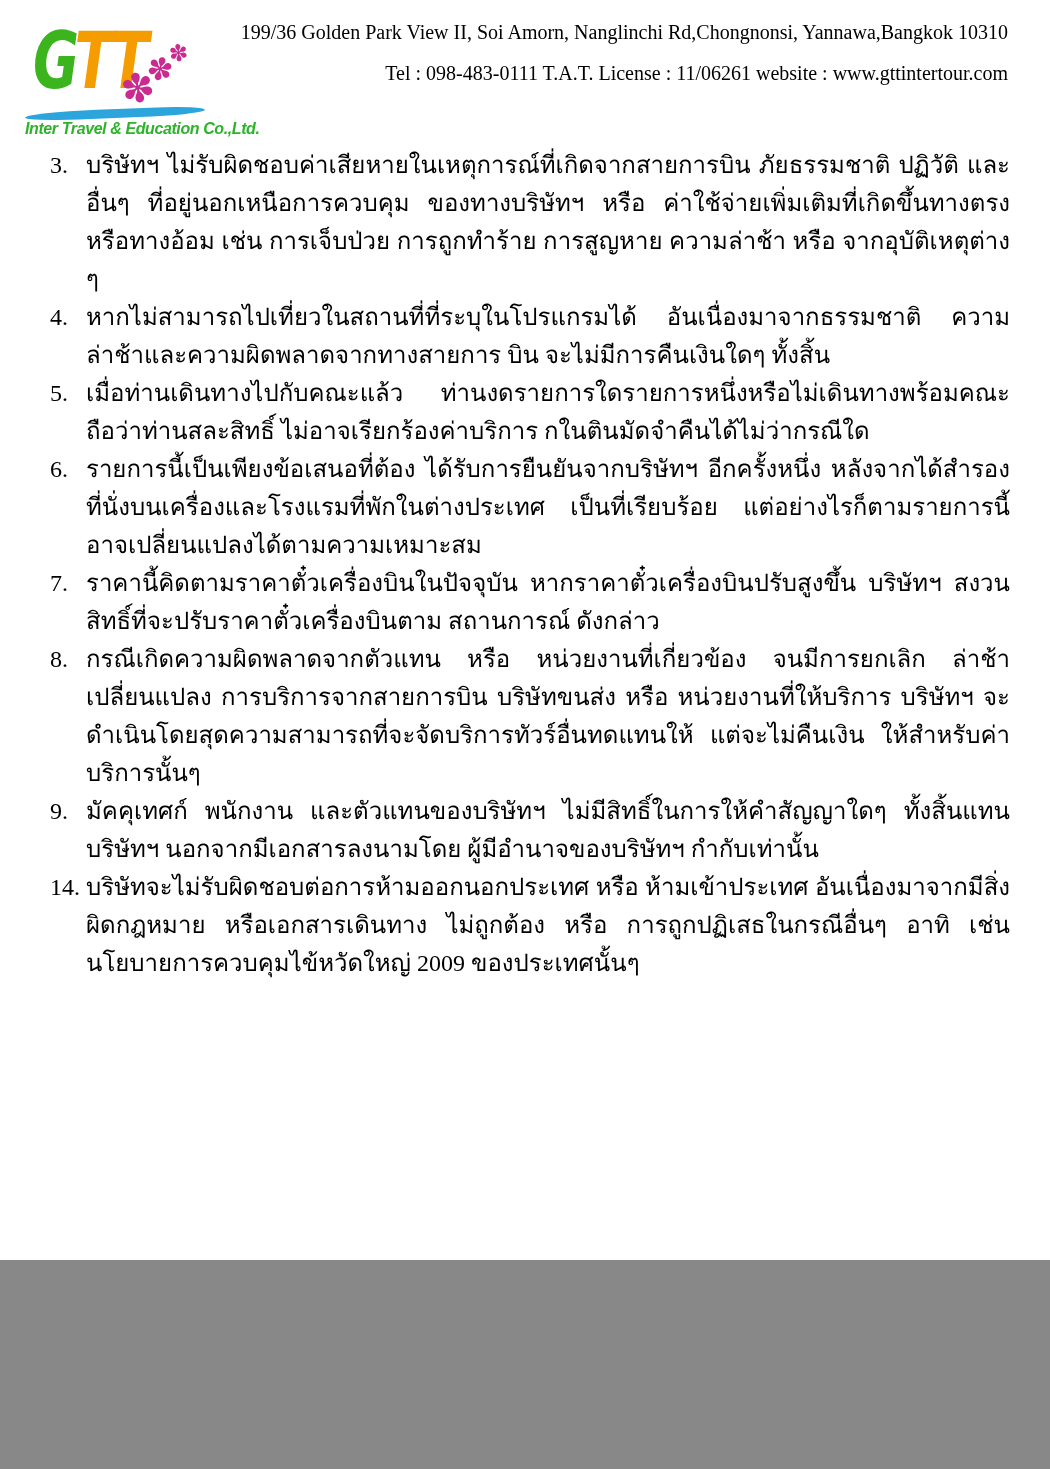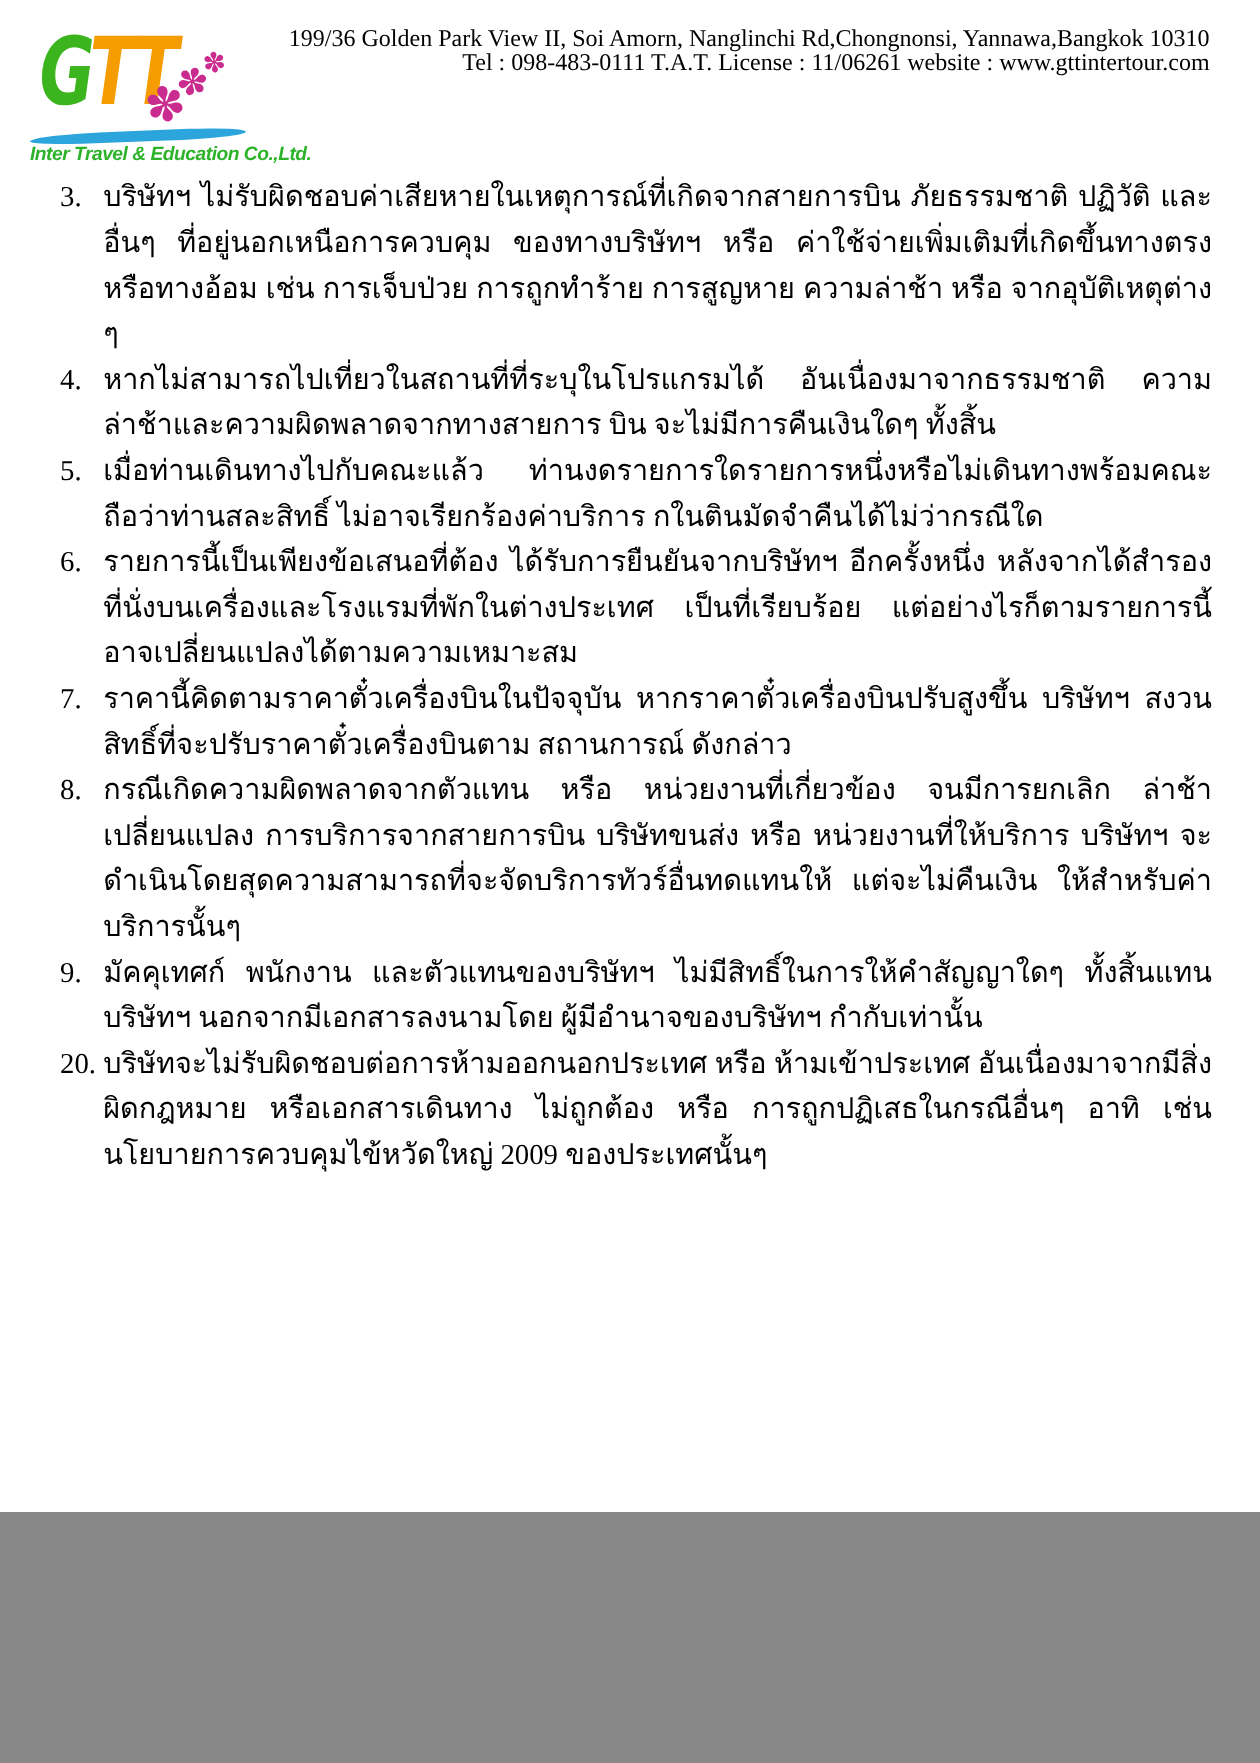--- a/index.html
+++ b/index.html
@@ -49,21 +49,21 @@
   .logo-name{
     position:absolute;left:0px;top:104px;width:190px;
     font-family:"Liberation Sans", sans-serif;
     font-weight:bold;font-size:16px;letter-spacing:-.4px;
     color:var(--name-green);white-space:nowrap;font-style:italic;
   }
   .header-text{
     position:absolute;top:22px;right:42px;
     text-align:right;font-size:20px;line-height:1;
   }
-  .header-text .line2{}
+  .header-text .line2{margin-top:21px;}
 
   
   .terms{
     position:absolute;top:146px;left:50px;right:40px;
     font-size:24px;line-height:38px;
   }
   .term{display:flex;align-items:flex-start;}
   .term-num{flex:none;width:36px;}
   .term-text{flex:1;text-align:justify;}
 
@@ -137,21 +137,21 @@
     <span class="term-text">กรณีเกิดความผิดพลาดจากตัวแทน หรือ หน่วยงานที่เกี่ยวข้อง จนมีการยกเลิก ล่าช้า เปลี่ยนแปลง การบริการจากสายการบิน บริษัทขนส่ง หรือ หน่วยงานที่ให้บริการ บริษัทฯ จะดำเนินโดยสุดความสามารถที่จะจัดบริการทัวร์อื่นทดแทนให้ แต่จะไม่คืนเงิน ให้สำหรับค่าบริการนั้นๆ</span>
   </div>
 
   <div class="term">
     <span class="term-num">9.</span>
     <span class="term-text">มัคคุเทศก์ พนักงาน และตัวแทนของบริษัทฯ ไม่มีสิทธิ์ในการให้คำสัญญาใดๆ ทั้งสิ้นแทน บริษัทฯ นอกจากมีเอกสารลงนามโดย ผู้มีอำนาจของบริษัทฯ กำกับเท่านั้น</span>
   </div>
 
 
   <div class="term">
-    <span class="term-num">20.</span>
+    <span class="term-num">14.</span>
     <span class="term-text">บริษัทจะไม่รับผิดชอบต่อการห้ามออกนอกประเทศ หรือ ห้ามเข้าประเทศ อันเนื่องมาจากมีสิ่งผิดกฎหมาย หรือเอกสารเดินทาง ไม่ถูกต้อง หรือ การถูกปฏิเสธในกรณีอื่นๆ อาทิ เช่น นโยบายการควบคุมไข้หวัดใหญ่ 2009 ของประเทศนั้นๆ</span>
   </div>
 
 </main>
 
   <div class="footer-rule"></div>
   <div class="footer-row">
     <span class="footer-title">KUNMING - YI LIANG - LUOPING – XINGYI 6D 5N  JAN – MAR 69</span>
     <span class="footer-page">Page 14</span>
   </div>

